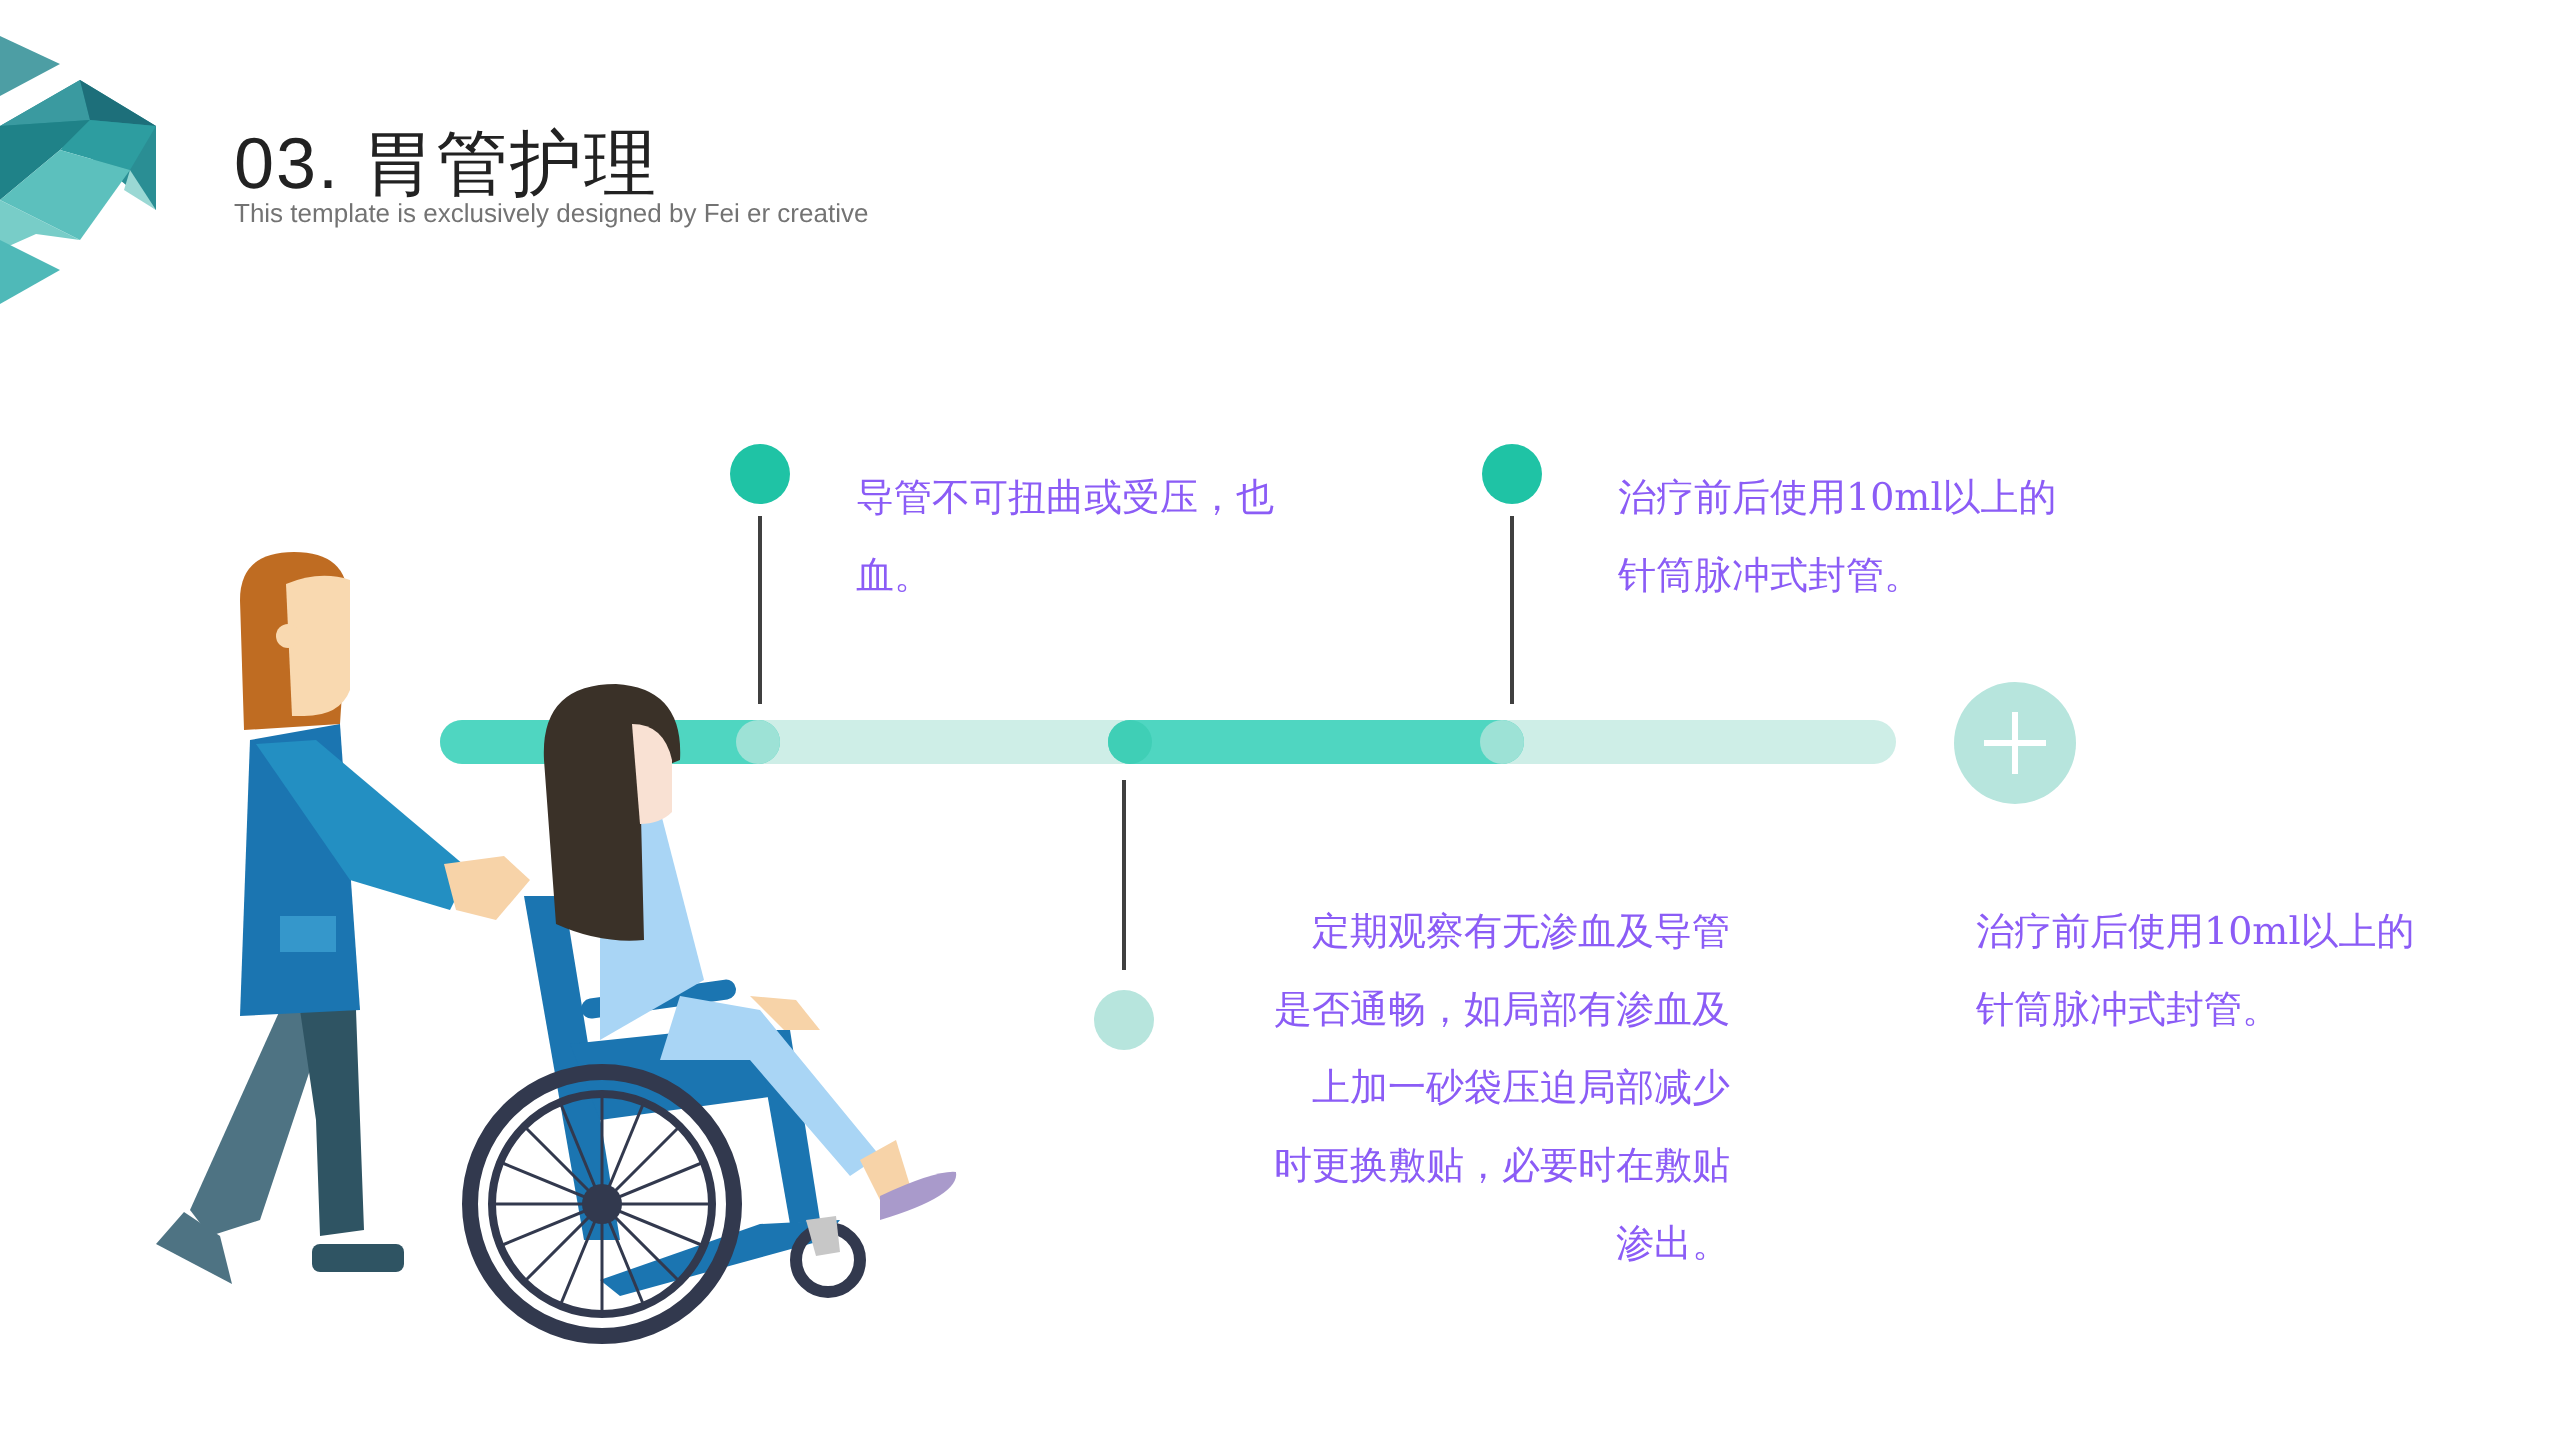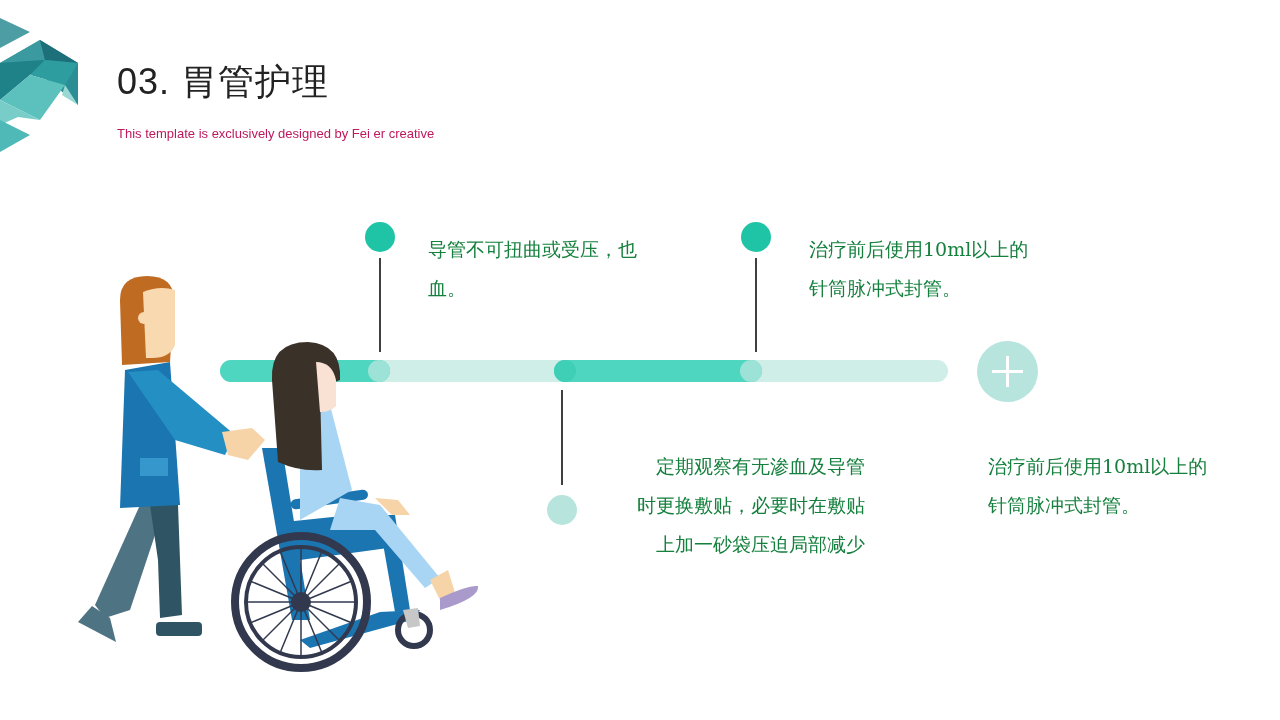--- a/index.html
+++ b/index.html
@@ -1,20 +1,20 @@
 <!DOCTYPE html>
 <html><head>
 <meta charset="utf-8">
 <style>
   html, body { margin:0; padding:0; }
   body { width:1280px; height:720px; position:relative; overflow:hidden; background:#ffffff; font-family:"DejaVu Sans", sans-serif; }
   .abs { position:absolute; }
   .title { left:117px; top:58px; font-size:36px; color:#222; font-family:Liberation Sans, sans-serif; letter-spacing:1px; }
-  .subtitle { left:117px; top:126px; font-size:13px; color:#be185d; font-family:"Liberation Sans", sans-serif;text-align:center; }
-  .txt { font-family:"DejaVu Serif", serif; font-size:19px; color:#15803d; line-height:39px; }
+  .subtitle { left:117px; top:99px; font-size:13px; color:#737373; font-family:"Liberation Sans", sans-serif;text-align:center; }
+  .txt { font-family:"DejaVu Serif", serif; font-size:19px; color:#8b5cf6; line-height:39px; }
   .bar { height:22px; border-radius:11px; }
   .dot { border-radius:50%; }
   .vline { width:2px; background:#404040; }
 </style>
 </head>
 <body>
 
 <svg class="abs" style="left:0;top:15px;" width="90" height="140" viewBox="0 0 90 140">
   <polygon points="0,3 30,17 0,33" fill="#4d9ea4"></polygon>
   <polygon points="40,25 78,48 78,90 60,75 40,60 0,55 0,48" fill="#2a8e94"></polygon>
@@ -49,22 +49,24 @@
 <div class="abs vline" style="left:379px;top:258px;height:94px;"></div>
 <div class="abs txt" style="left:428px;top:230px;width:250px;">
   <div>导管不可扭曲或受压，也</div>
   <div>血。</div>
 </div>
 
 <div class="abs vline" style="left:561px;top:390px;height:95px;"></div>
 <div class="abs dot" style="left:547px;top:495px;width:30px;height:30px;background:#b7e5dd;"></div>
 <div class="abs txt" style="left:605px;top:447px;width:260px;text-align:right;">
   <div>定期观察有无渗血及导管</div>
+  <div>是否通畅，如局部有渗血及</div>
+  <div>上加一砂袋压迫局部减少</div>
   <div>时更换敷贴，必要时在敷贴</div>
-  <div>上加一砂袋压迫局部减少</div>
+  <div>渗出。</div>
 </div>
 
 <div class="abs dot" style="left:741px;top:222px;width:30px;height:30px;background:#1fc3a5;"></div>
 <div class="abs vline" style="left:755px;top:258px;height:94px;"></div>
 <div class="abs txt" style="left:809px;top:230px;width:260px;">
   <div>治疗前后使用10ml以上的</div>
   <div>针筒脉冲式封管。</div>
 </div>
 
 <div class="abs txt" style="left:988px;top:447px;width:260px;">

